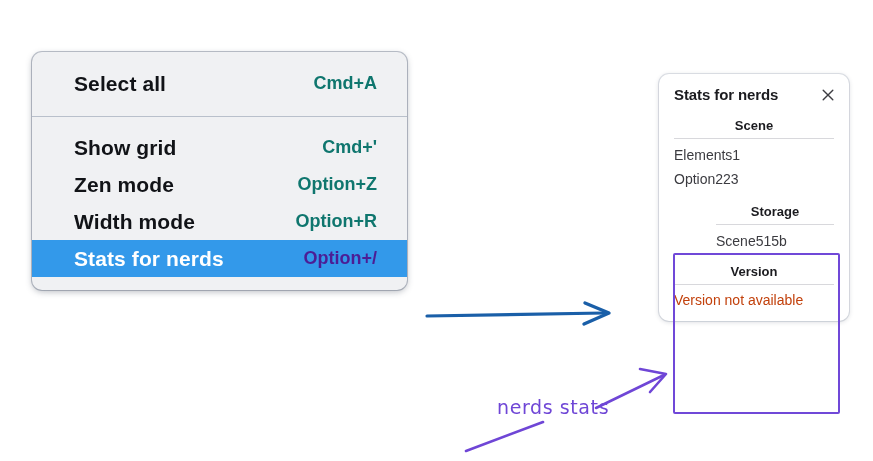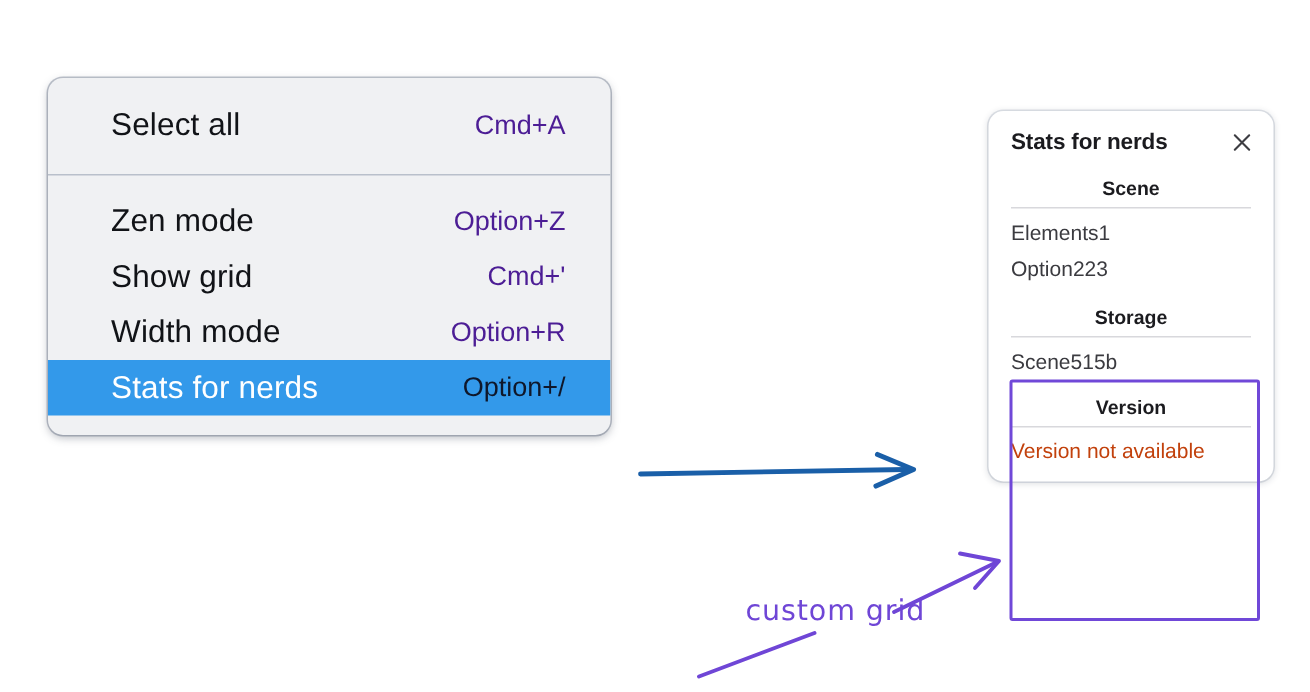--- a/index.html
+++ b/index.html
@@ -23,20 +23,21 @@
     top: 52px;
     width: 375px;
     background: #f0f1f3;
     border-radius: 10px;
     box-shadow: 0 2px 6px rgba(60,70,85,0.35), 0 0 0 1px rgba(140,150,165,0.55);
     overflow: hidden;
     padding: 0;
   }
   .menu-group {
     padding: 9px 0 9px 0;
+    font-weight: bold;
   }
   .menu-group.group-top { padding: 13px 0 14px 0; }
   .menu-group.group-bottom { padding: 12px 0 13px 0; }
   .menu-divider {
     height: 1px;
     background: #b9c0cb;
     width: 100%;
   }
   .menu-item {
     display: flex;
@@ -48,28 +49,28 @@
     cursor: default;
   }
   .menu-item .mi-label {
     font-size: 21px;
     color: #111317;
     letter-spacing: 0.1px;
     white-space: nowrap;
   }
   .menu-item .mi-shortcut {
     font-size: 18px;
-    color: #4c1d95;
+    color: #0f766e;
     white-space: nowrap;
   }
   .menu-item.selected {
     background: #3399ea;
   }
   .menu-item.selected .mi-label { color: #ffffff; }
-  .menu-item.selected .mi-shortcut { color: #0f172a; }
+  .menu-item.selected .mi-shortcut { color: #4c1d95; }
 
   
   #stats-panel {
     position: absolute;
     left: 659px;
     top: 74px;
     width: 190px;
     background: #ffffff;
     border-radius: 10px;
     box-shadow: 0 1px 5px rgba(30,40,60,0.18), 0 0 0 1px rgba(200,205,215,0.5);
@@ -169,26 +170,26 @@
     <div class="menu-item">
       <span class="mi-label">Select all</span>
       <span class="mi-shortcut">Cmd+A</span>
     </div>
   </div>
 
   <div class="menu-divider"></div>
 
   <div class="menu-group group-bottom">
     <div class="menu-item">
+      <span class="mi-label">Show grid</span>
+      <span class="mi-shortcut">Cmd+'</span>
+    </div>
+    <div class="menu-item">
       <span class="mi-label">Zen mode</span>
       <span class="mi-shortcut">Option+Z</span>
-    </div>
-    <div class="menu-item">
-      <span class="mi-label">Show grid</span>
-      <span class="mi-shortcut">Cmd+'</span>
     </div>
     <div class="menu-item">
       <span class="mi-label">Width mode</span>
       <span class="mi-shortcut">Option+R</span>
     </div>
     <div class="menu-item selected">
       <span class="mi-label">Stats for nerds</span>
       <span class="mi-shortcut">Option+/</span>
     </div>
   </div>
@@ -212,21 +213,21 @@
     <div class="sp-row">
       <span class="sp-key">Elements</span>
       <span class="sp-val">1</span>
     </div>
     <div class="sp-row">
       <span class="sp-key">Option</span>
       <span class="sp-val">223</span>
     </div>
   </div>
 
-  <div style="margin-top:10px;">
+  <div style="margin-top:10px;margin-left:42px;">
     <div class="sp-section-title">Storage</div>
     <div class="sp-rule"></div>
     <div class="sp-row">
       <span class="sp-key">Scene</span>
       <span class="sp-val">515b</span>
     </div>
   </div>
 
   <div style="margin-top:9px;">
     <div class="sp-section-title">Version</div>
@@ -248,13 +249,13 @@
   <g>
     <path d="M596 408 L664 375" stroke="#6f46d6" stroke-width="2.6" stroke-linecap="round" fill="none"></path>
     <path d="M640 369 L666 374 L650 392" stroke="#6f46d6" stroke-width="2.6" stroke-linecap="round" stroke-linejoin="round" fill="none"></path>
   </g>
 
   <g>
     <path d="M466 451 L543 422" stroke="#6f46d6" stroke-width="2.6" stroke-linecap="round" fill="none"></path>
   </g>
 </svg>
 
-<div id="annot-text">custom grid</div>
+<div id="annot-text">nerds stats</div>
 
 </body></html>

